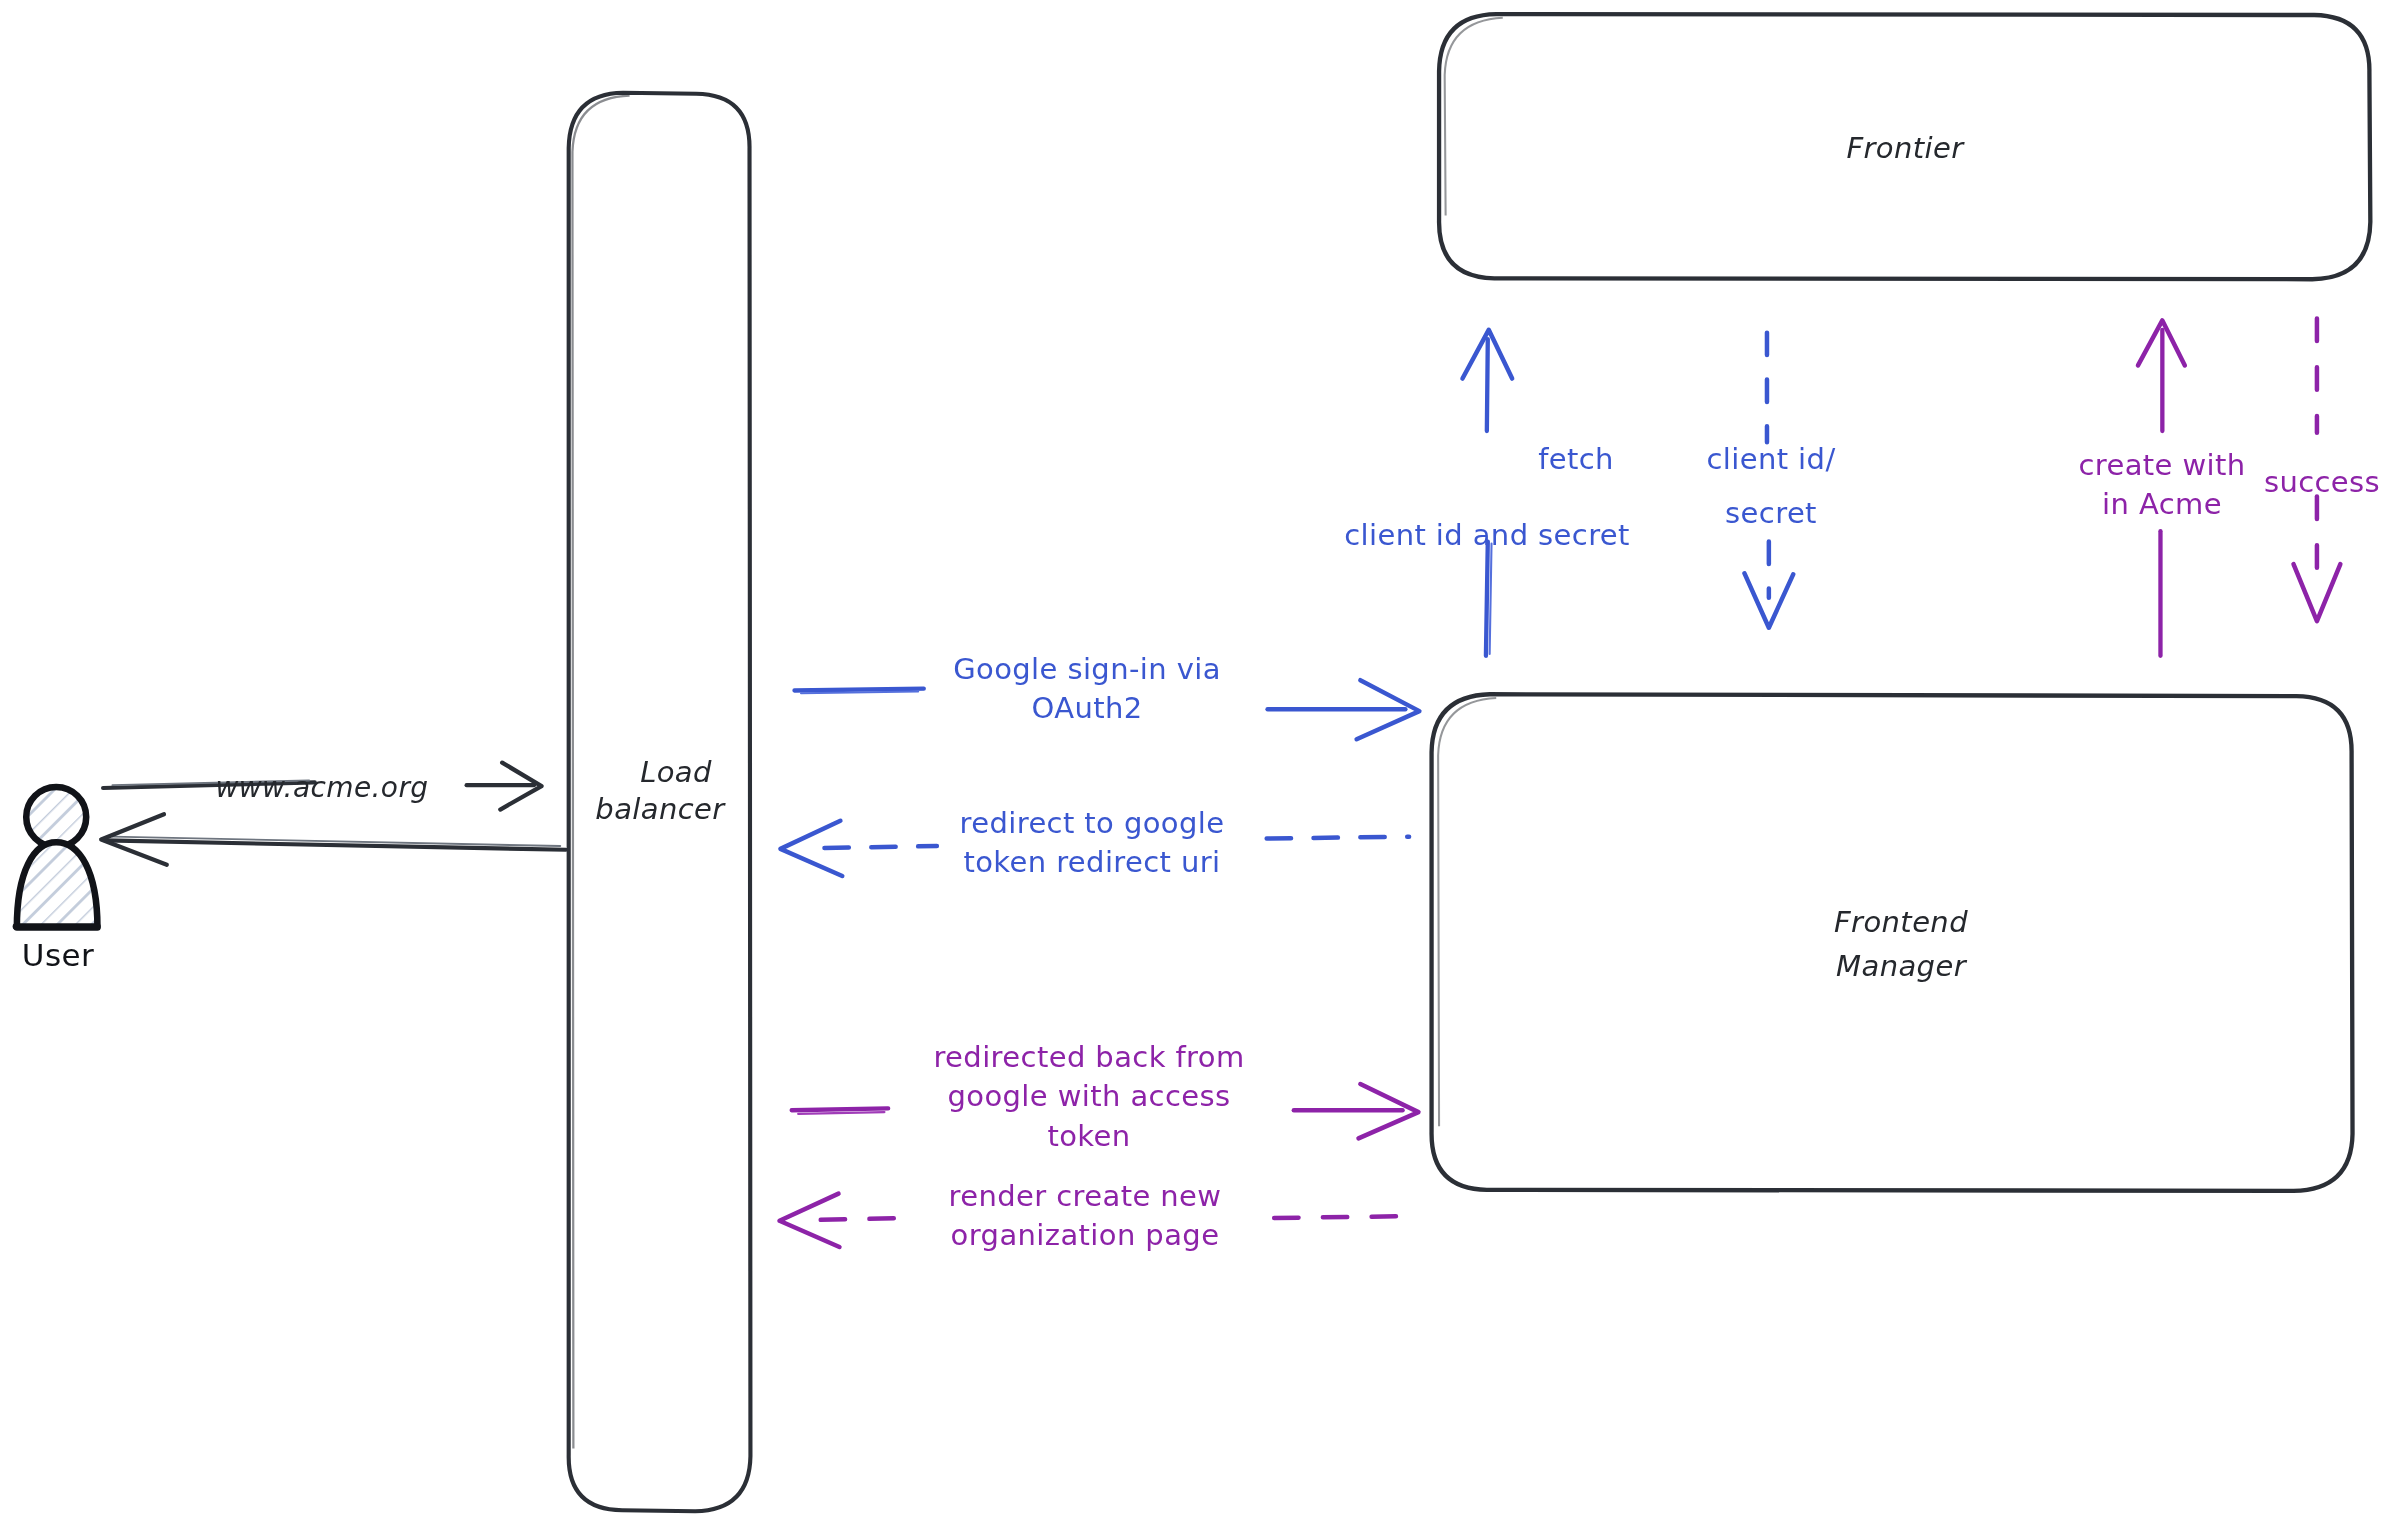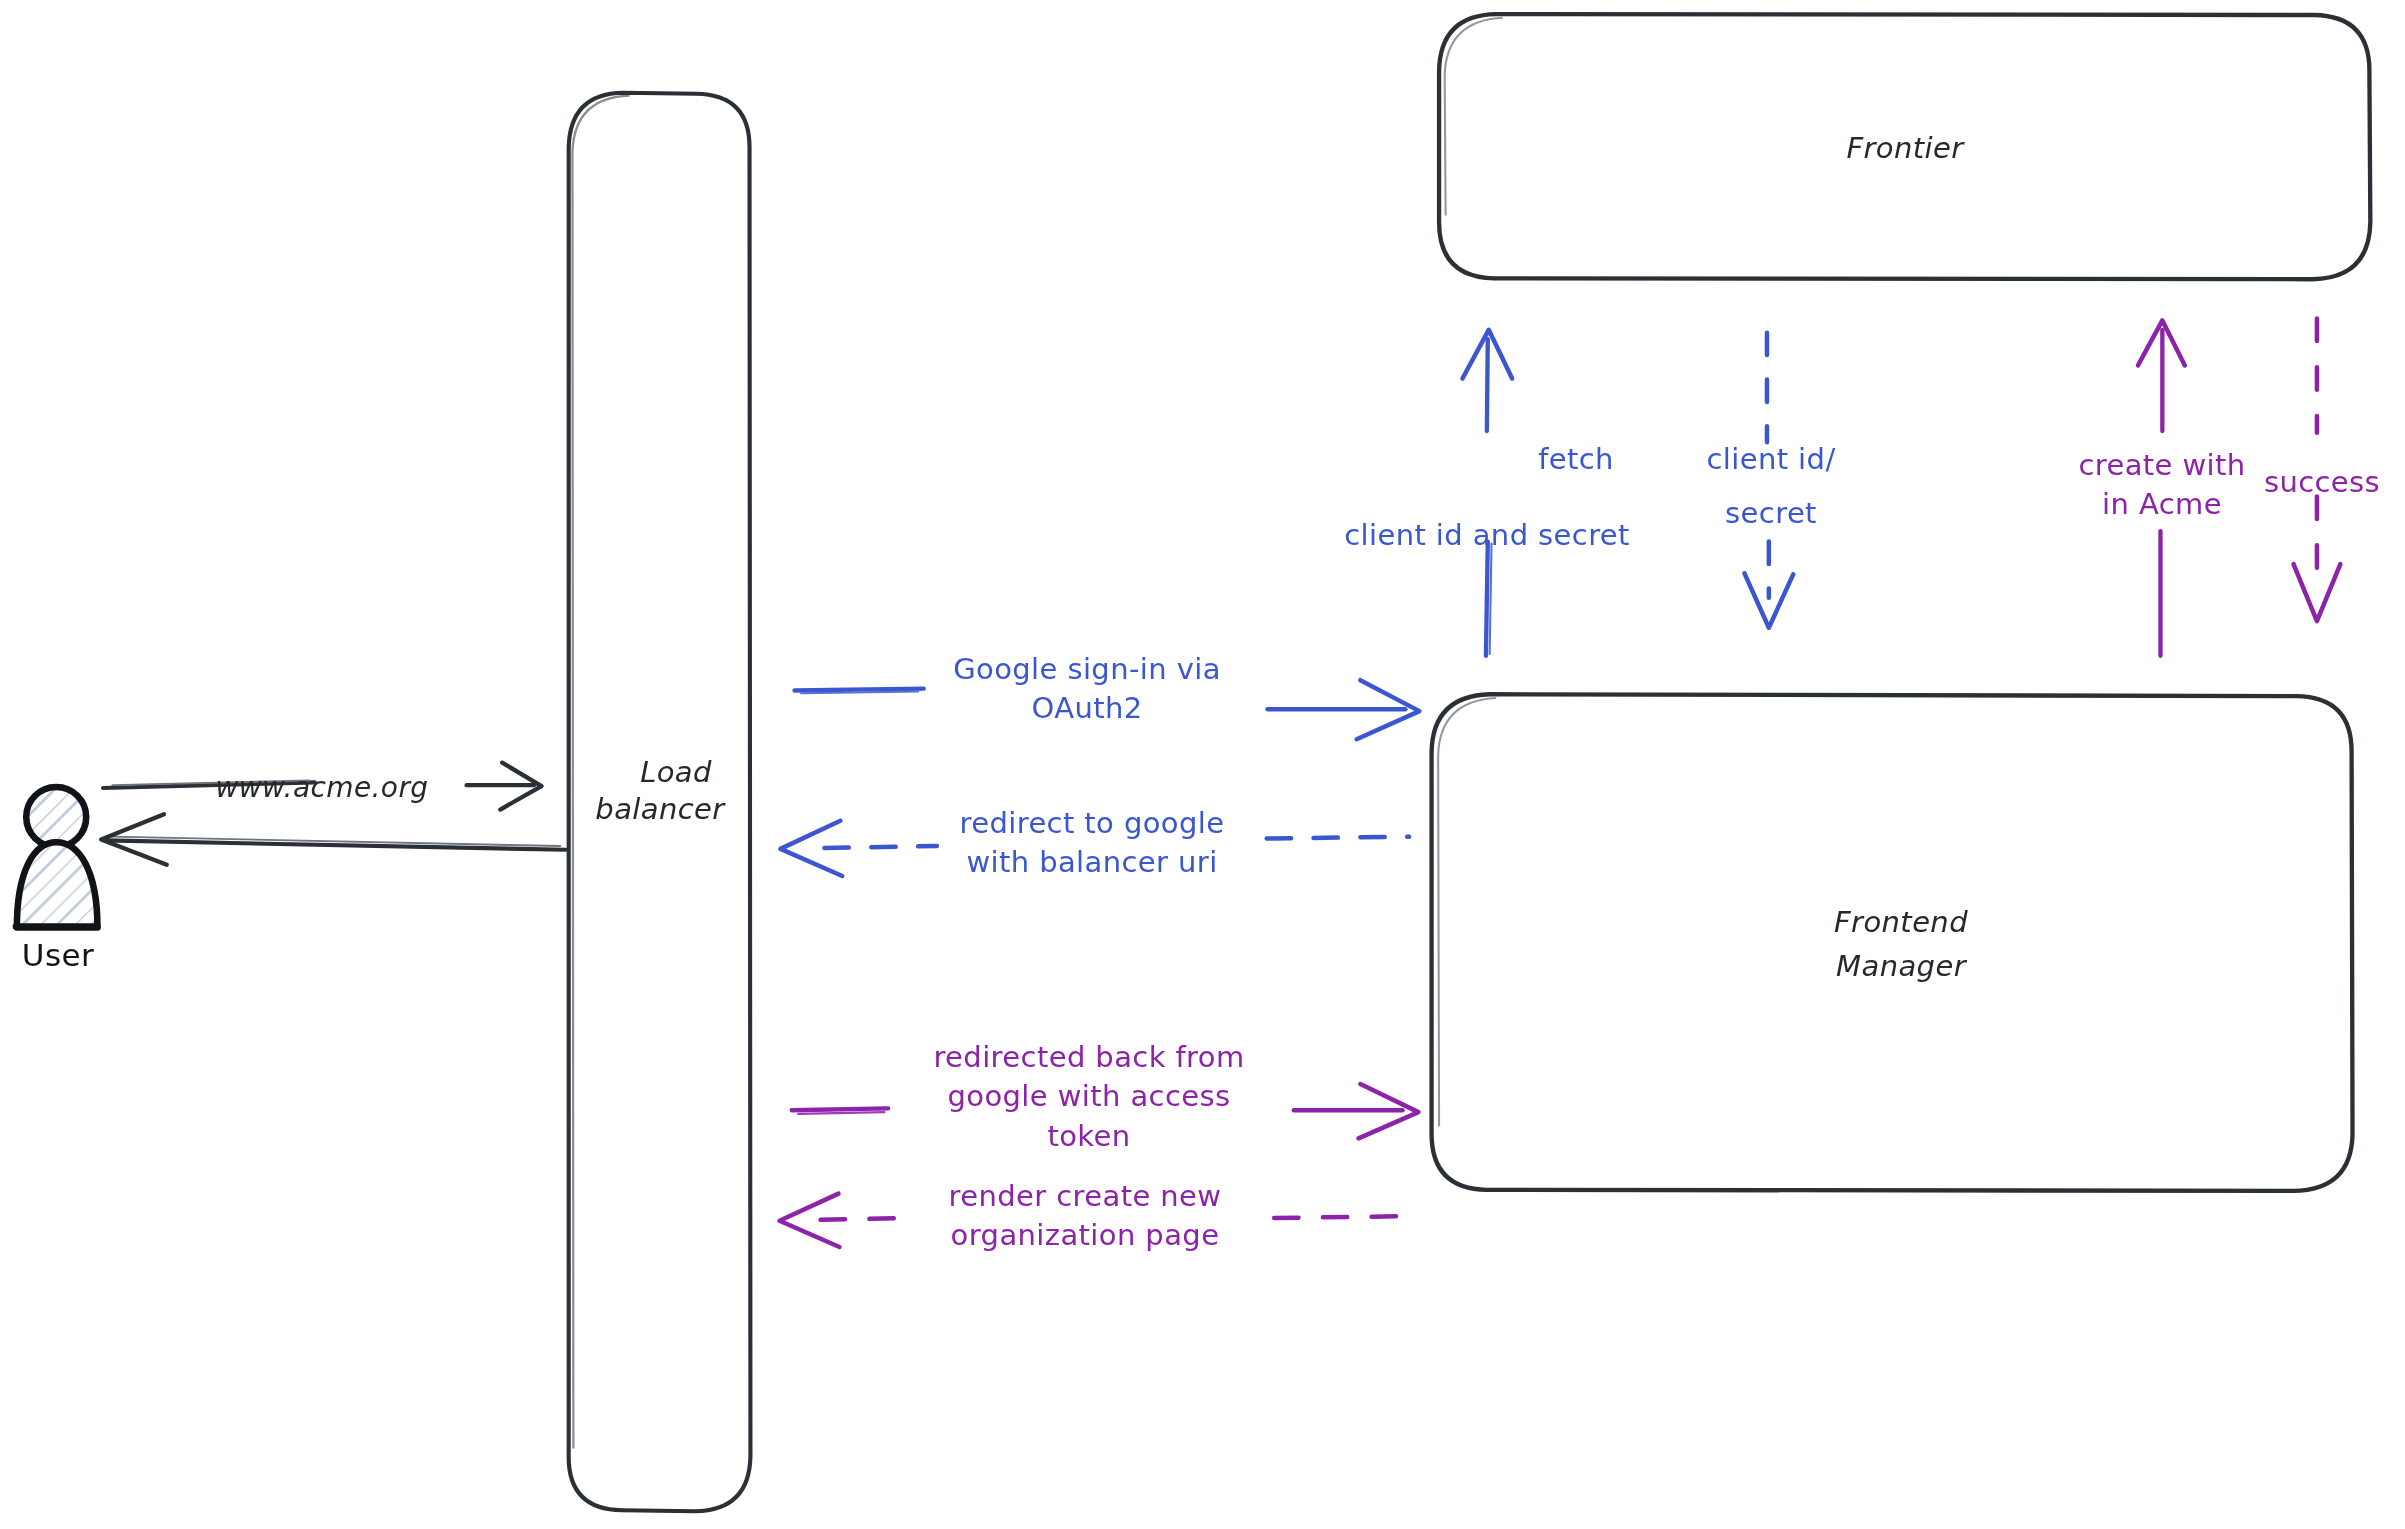--- a/index.html
+++ b/index.html
@@ -160,21 +160,21 @@
 
   <div class="lbl node-label" style="left:1901px; top:905px;">Frontend</div>
   <div class="lbl node-label" style="left:1901px; top:949px;">Manager</div>
 
   <div class="lbl edge-label-dark" style="left:322px; top:771px;">www.acme.org</div>
 
   <div class="lbl edge-label-blue" style="left:1087px; top:652px;">Google sign-in via</div>
   <div class="lbl edge-label-blue" style="left:1087px; top:691px;">OAuth2</div>
 
   <div class="lbl edge-label-blue" style="left:1092px; top:806px;">redirect to google</div>
-  <div class="lbl edge-label-blue" style="left:1092px; top:845px;">with balancer uri</div>
+  <div class="lbl edge-label-blue" style="left:1092px; top:845px;">token redirect uri</div>
 
   <div class="lbl edge-label-purple" style="left:1089px; top:1040px;">redirected back from</div>
   <div class="lbl edge-label-purple" style="left:1089px; top:1079px;">google with access</div>
   <div class="lbl edge-label-purple" style="left:1089px; top:1119px;">token</div>
 
   <div class="lbl edge-label-purple" style="left:1085px; top:1179px;">render create new</div>
   <div class="lbl edge-label-purple" style="left:1085px; top:1218px;">organization page</div>
 
   <div class="lbl edge-label-blue" style="left:1576px; top:442px;">fetch</div>
   <div class="lbl edge-label-blue" style="left:1487px; top:482px;margin-top:36px;">client id and secret</div>

